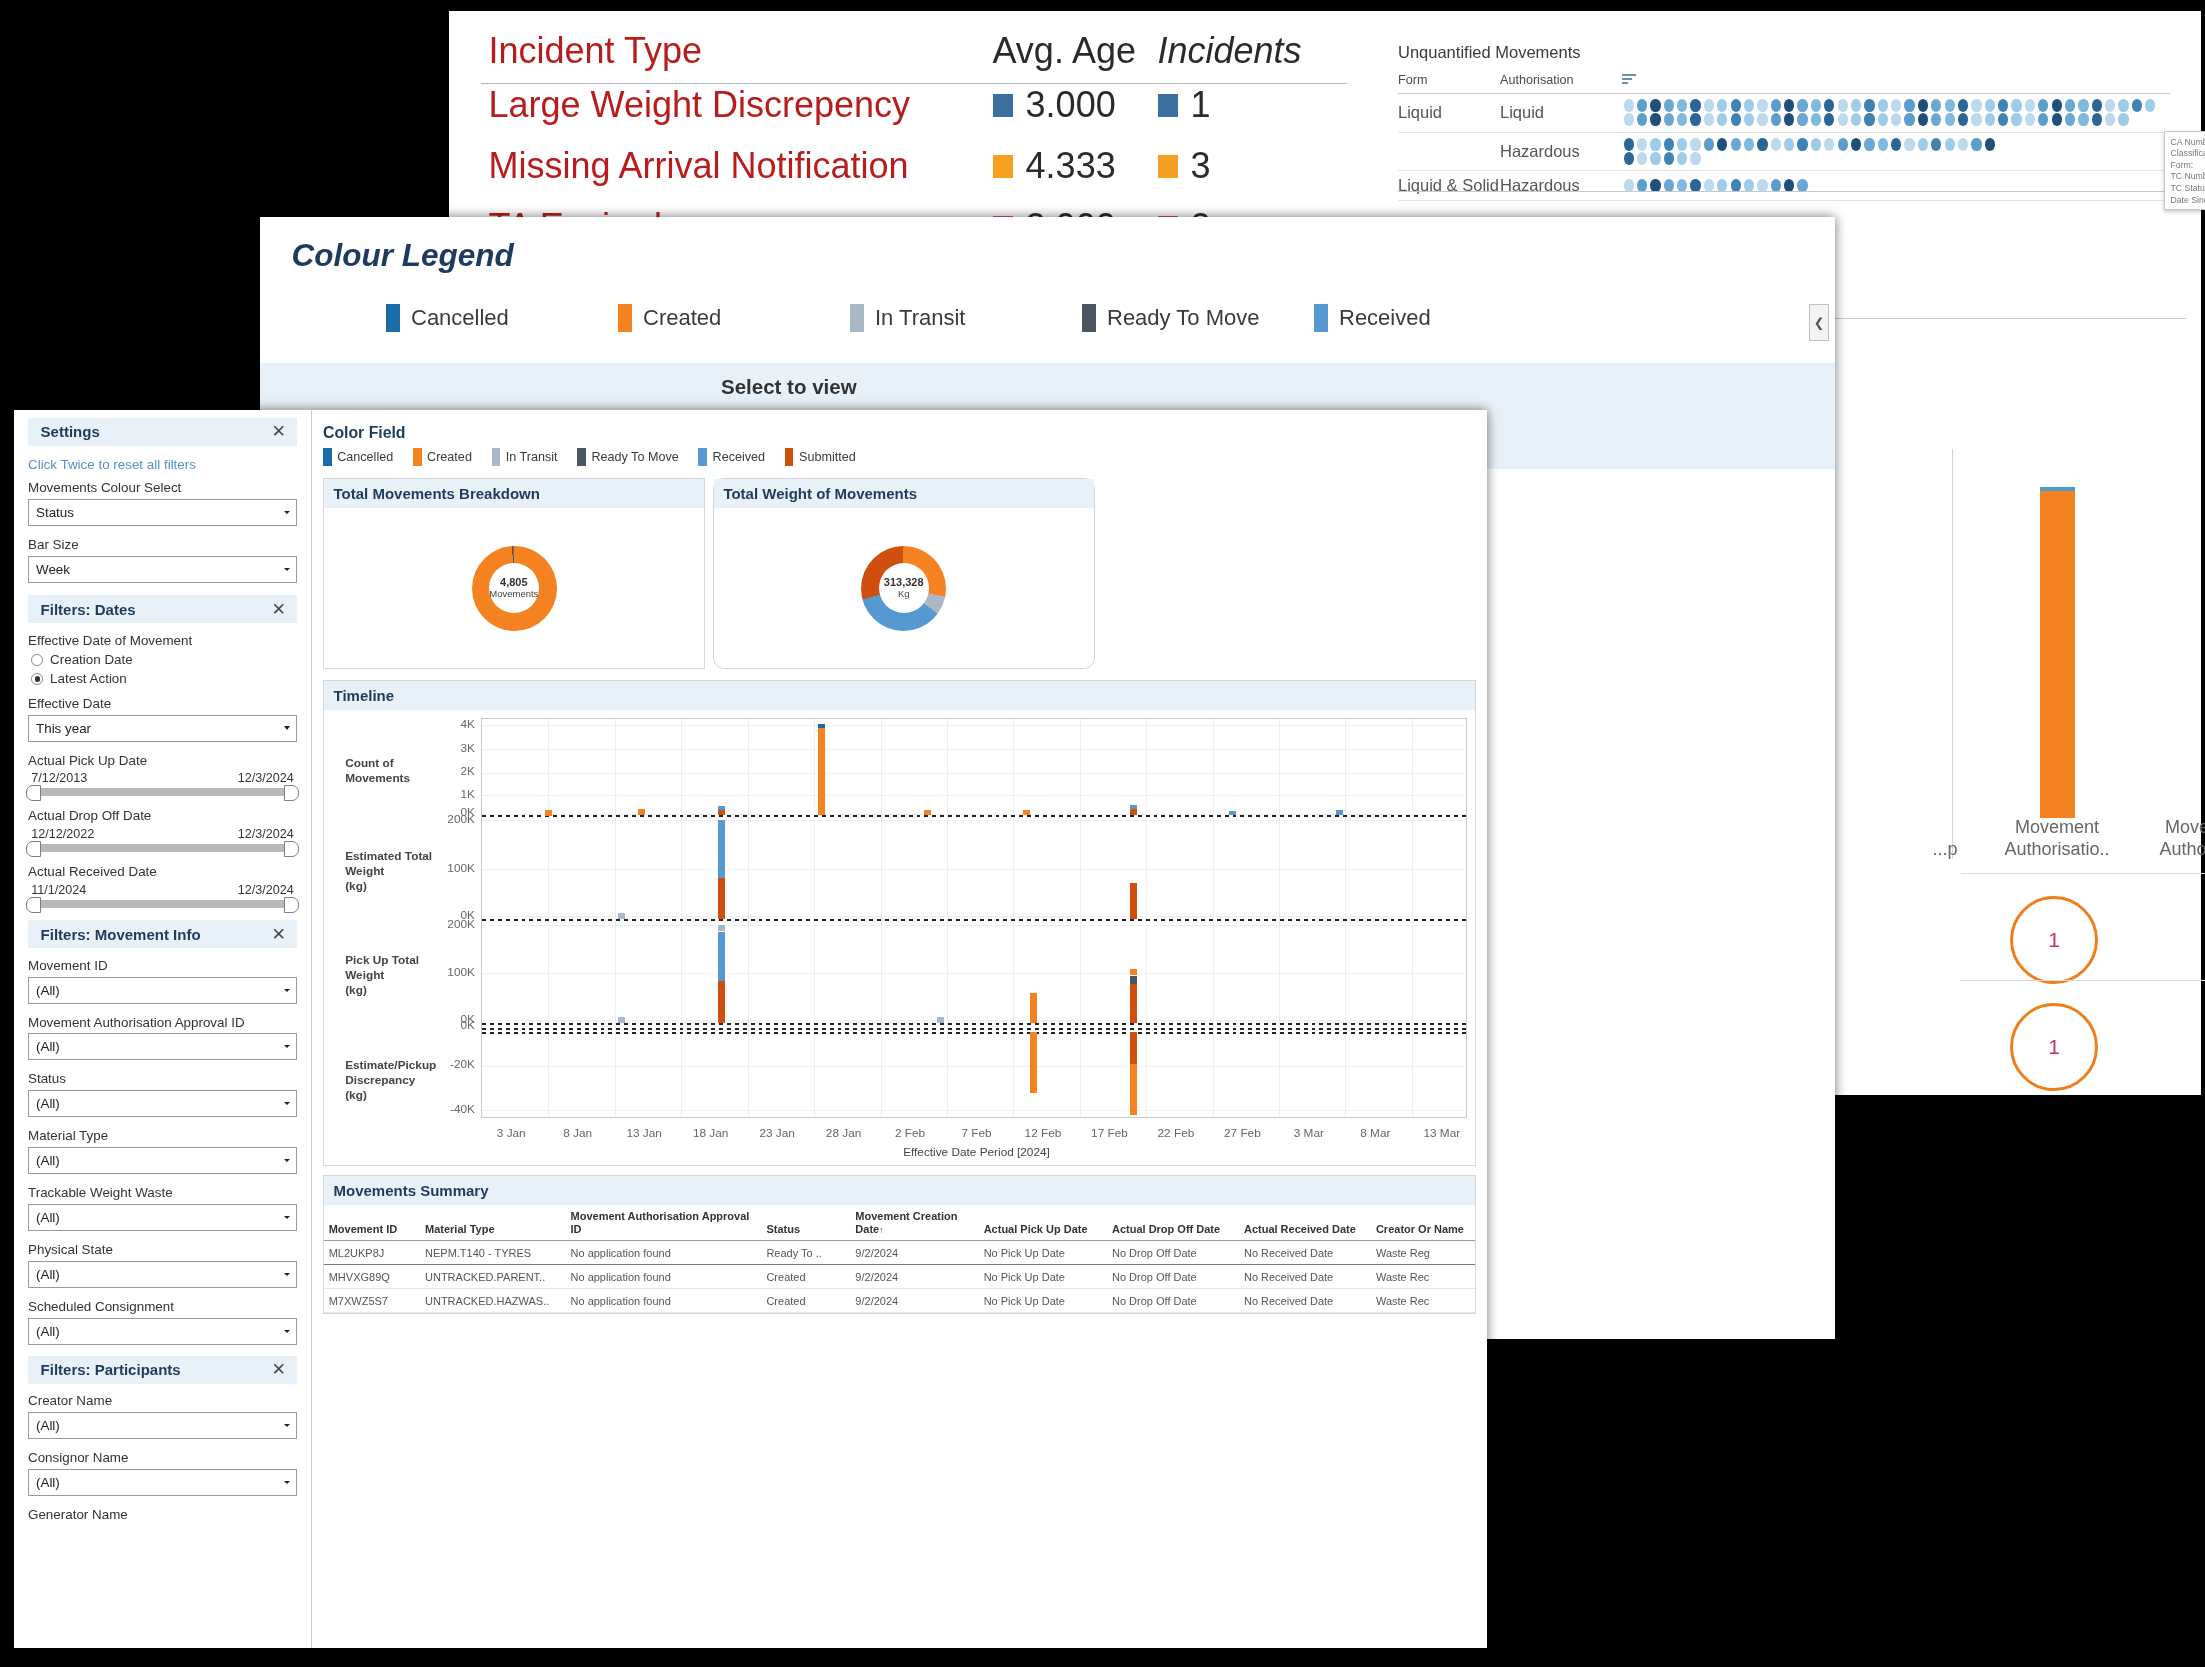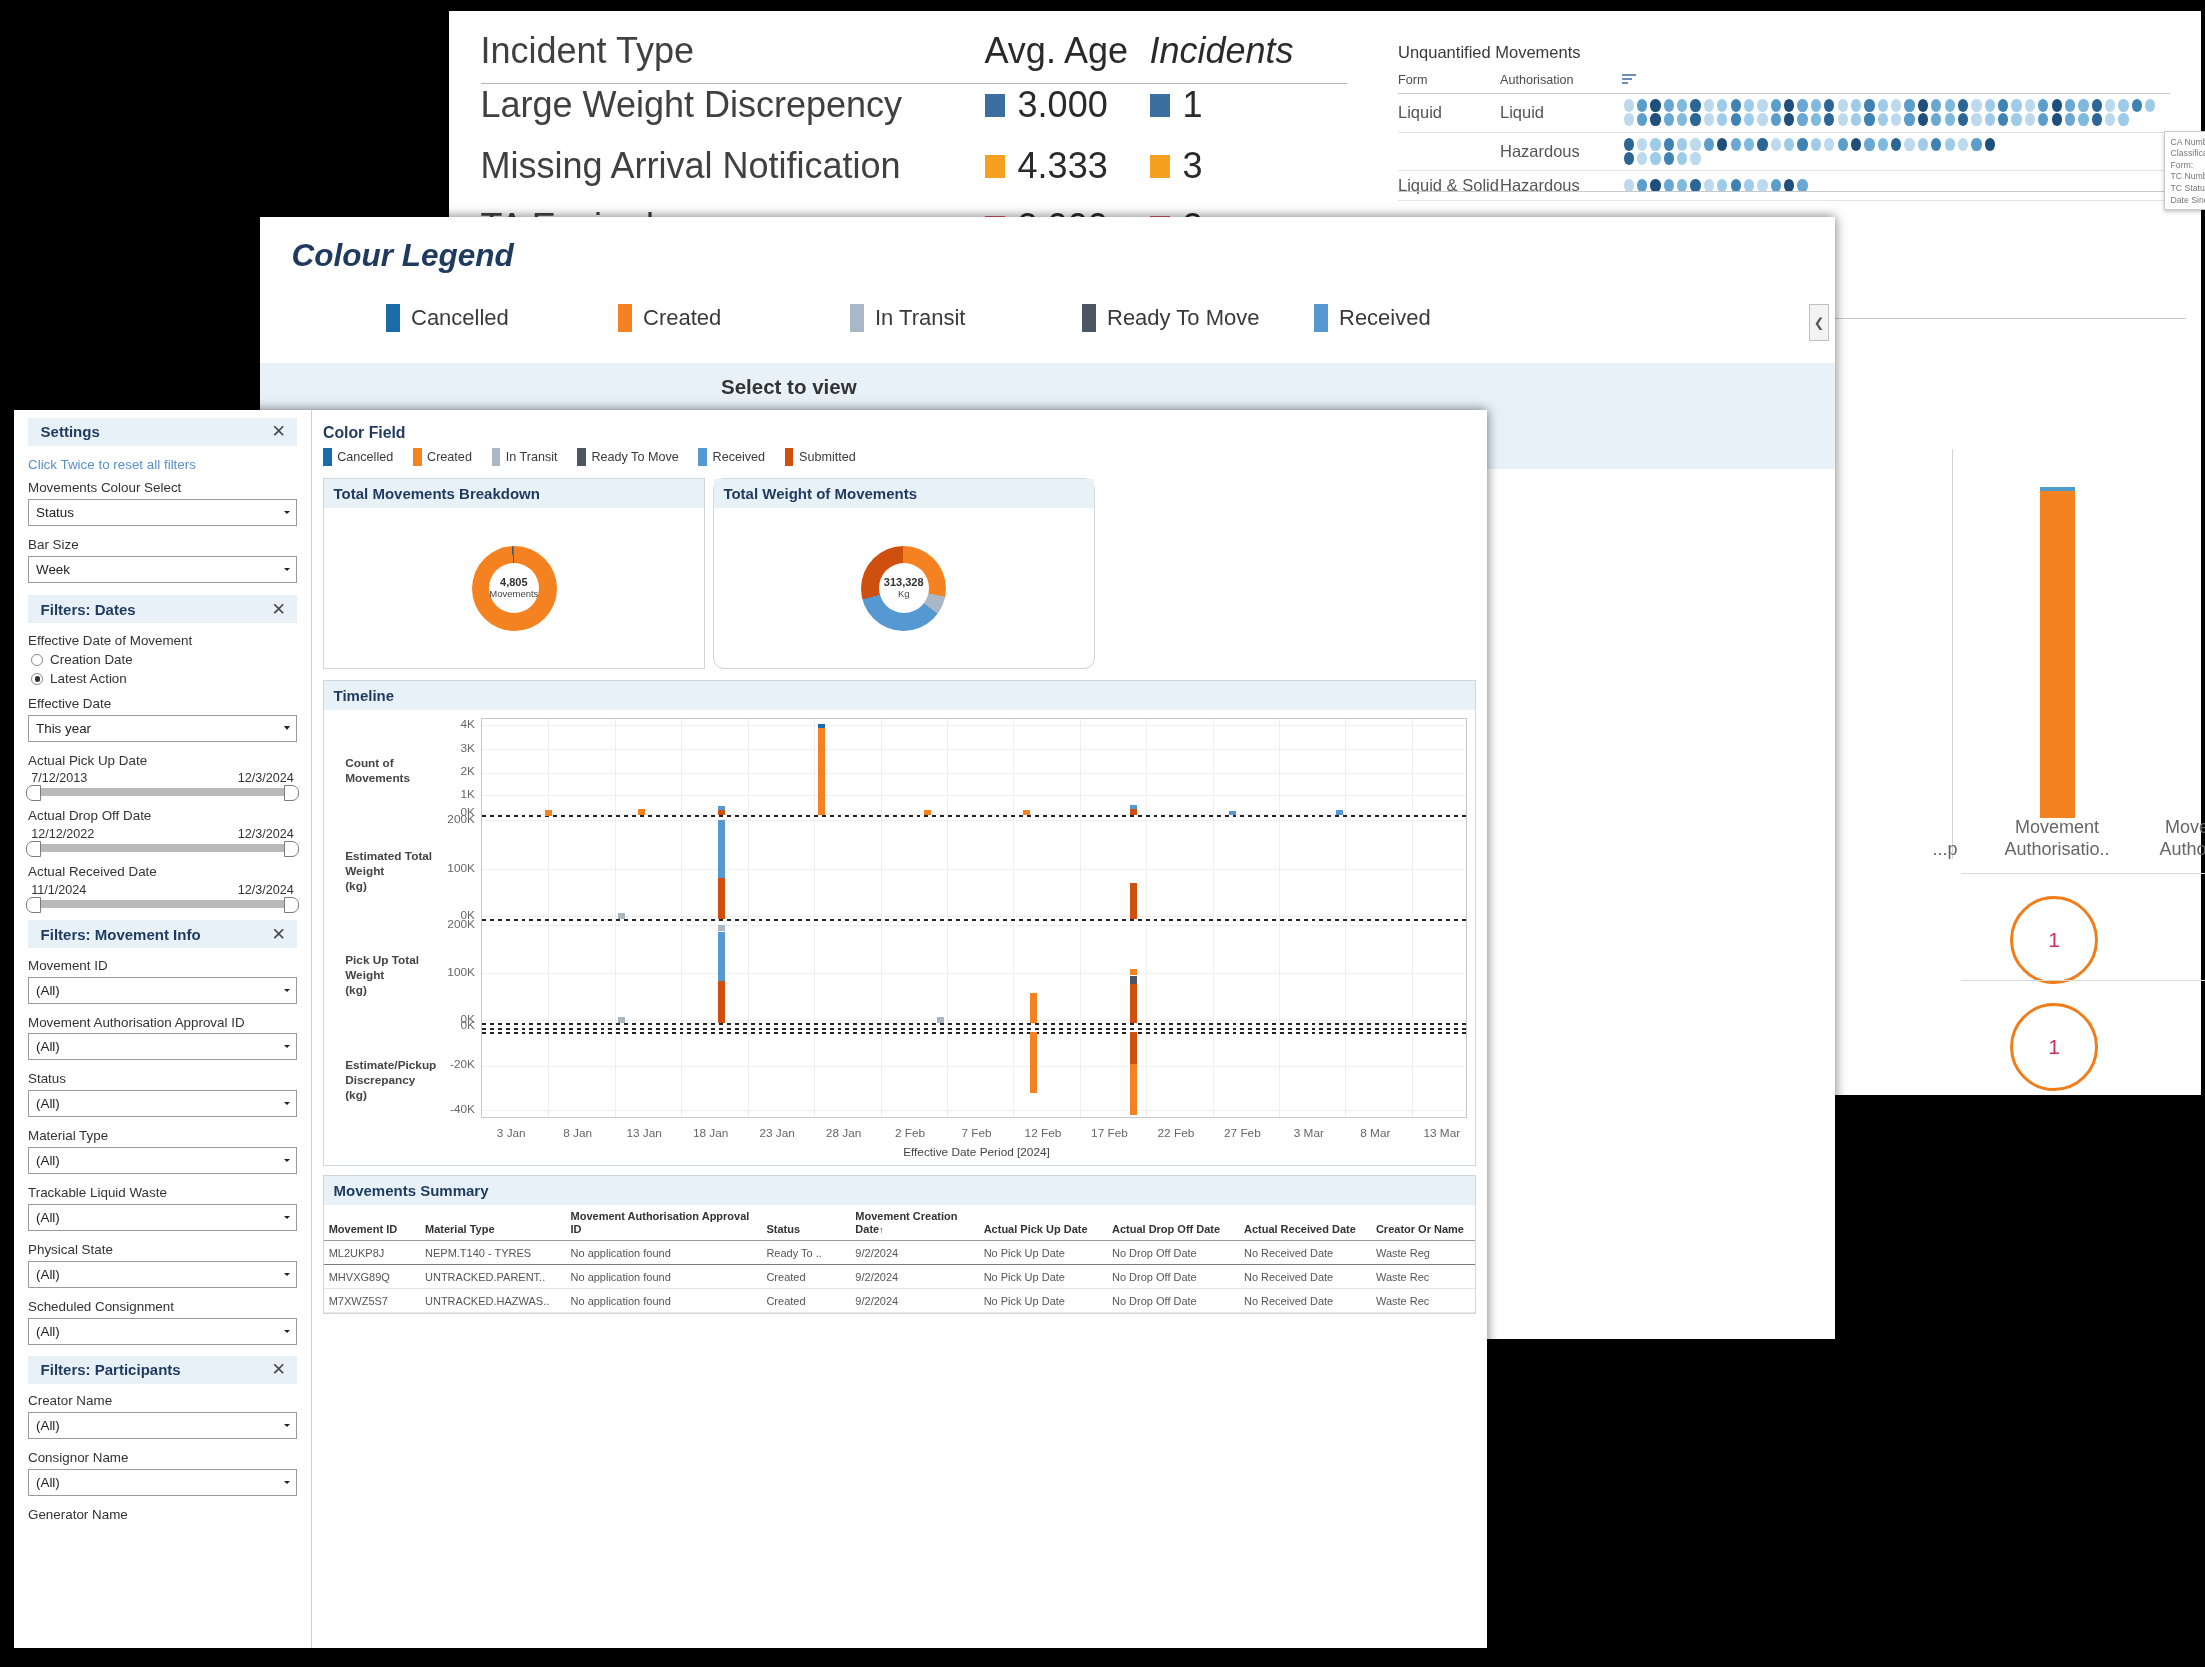--- a/index.html
+++ b/index.html
@@ -9,21 +9,21 @@
 
   
   .win{position:absolute;background:#fff;box-shadow:0 0 11px rgba(0,0,0,.55);}
 
   
   #win-back{left:449px;top:11px;width:1752px;height:1084px;}
 
   .incident-tbl{position:absolute;left:31.5px;top:19px;width:866px;font-size:0;}
   .inc-row{display:flex;align-items:baseline;height:61px;}
   .inc-head{font-size:36px;color:#2a2a2a;font-weight:400;}
-  .inc-name{width:504px;font-size:36px;color:#404040;white-space:nowrap;}
+  .inc-name{width:504px;font-size:36px;color:#b91c1c;white-space:nowrap;margin-left:8px;}
   .inc-swatch{width:20.5px;height:23.6px;display:inline-block;margin-right:12.6px;}
   .inc-val{width:165px;font-size:36px;color:#2a2a2a;display:flex;align-items:center;justify-content:flex-start;}
   .inc-cnt{width:181px;font-size:36px;color:#2a2a2a;display:flex;align-items:center;justify-content:flex-start;}
   .inc-val span.n,.inc-cnt span.n{min-width:95px;}
   .inc-hdr-row{border-bottom:1.6px solid #b5b5b5;padding-bottom:3.2px;height:50px;}
   .inc-hdr-avg{width:165px;font-size:36px;}
   .inc-hdr-cnt{width:181px;font-size:36px;font-style:italic;}
 
   
   #unq{position:absolute;left:949px;top:31.5px;width:772px;}
@@ -450,21 +450,21 @@
               </div>
             </div>
             <div class="fld">
               <div class="lab">Material Type</div>
               <div class="sel">
                 <span>(All)</span>
                 <span class="caret sm"></span>
               </div>
             </div>
             <div class="fld">
-              <div class="lab">Trackable Liquid Waste</div>
+              <div class="lab">Trackable Weight Waste</div>
               <div class="sel">
                 <span>(All)</span>
                 <span class="caret sm"></span>
               </div>
             </div>
             <div class="fld">
               <div class="lab">Physical State</div>
               <div class="sel">
                 <span>(All)</span>
                 <span class="caret sm"></span>

